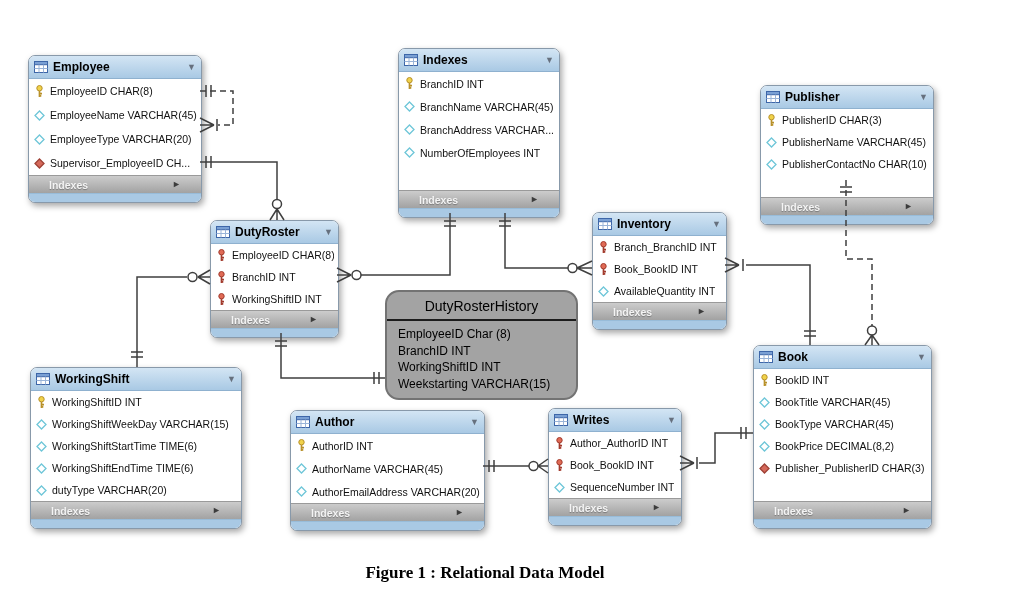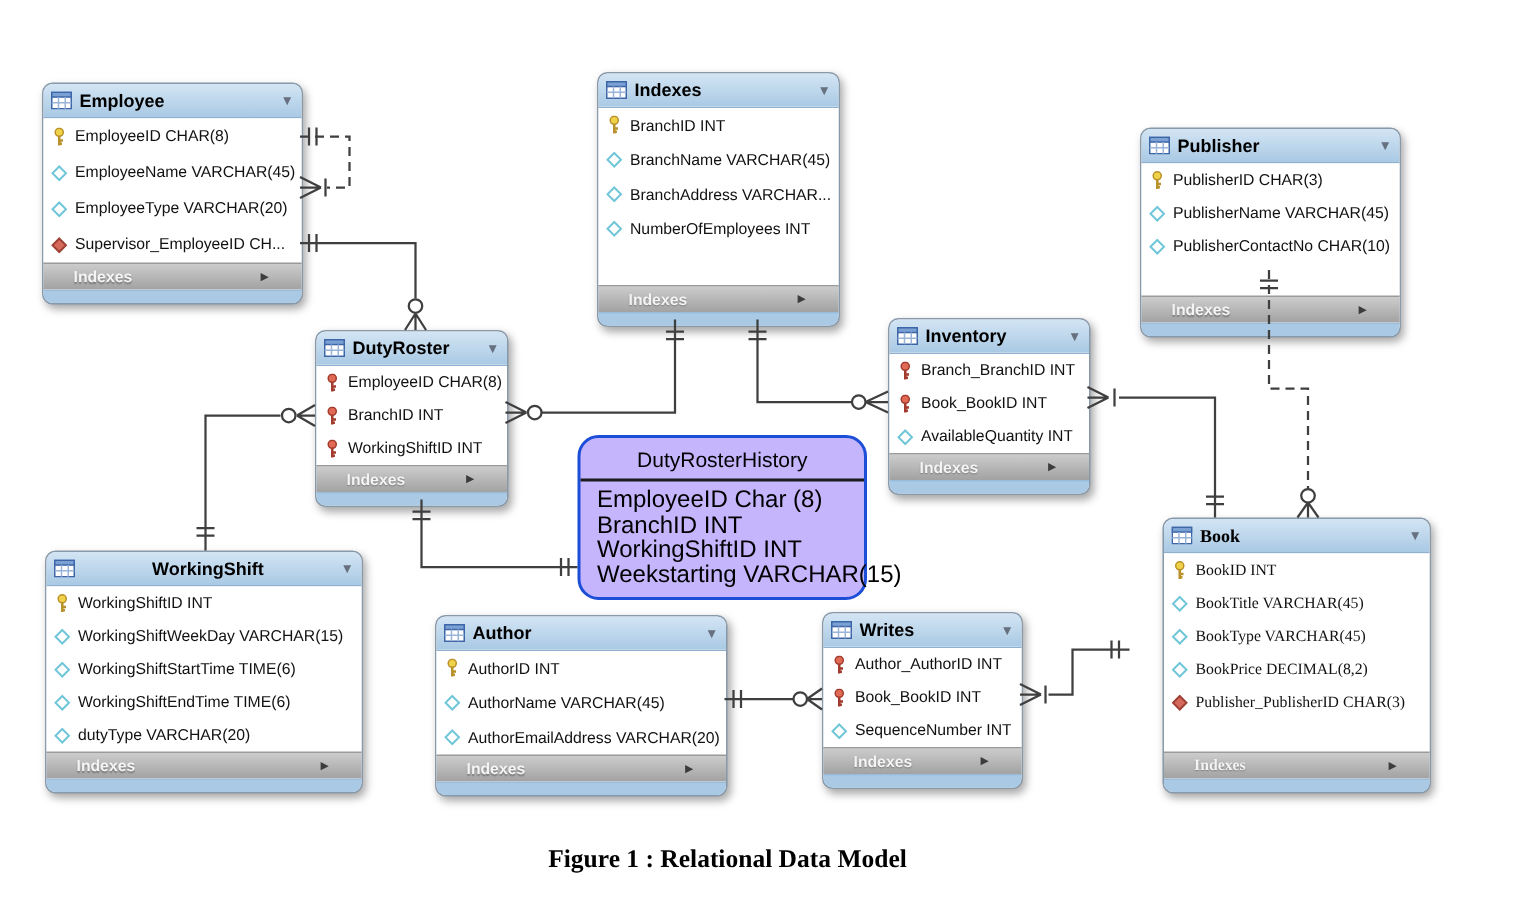--- a/index.html
+++ b/index.html
@@ -31,29 +31,29 @@
     height:17px;display:flex;align-items:center;justify-content:space-between;padding:0 20px;
     background:linear-gradient(#cccccc,#a2a2a2);border-top:1px solid #9a9a9a;
   }
   .wb-footer-label{font-size:10.5px;font-weight:bold;color:#f4f4f4;text-shadow:0 1px 1px rgba(0,0,0,0.3);}
   .wb-footer-arrow{font-size:9px;color:#3c3c3c;line-height:1;}
   .wb-cap{height:8px;background:#a9c9e4;border-radius:0 0 6px 6px;border-top:1px solid #98bcd9;}
 
   
   .hist-box{
     position:absolute;left:385px;top:290px;width:193px;height:110px;
-    background:#c4b5fd;border:2px solid #1d4ed8;border-radius:14px;z-index:2;
+    background:#a3a3a3;border:2px solid #737373;border-radius:14px;z-index:2;
     box-sizing:border-box;
   }
   .hist-title{
     height:27px;display:flex;align-items:center;justify-content:center;
     font-size:14px;color:#000;border-bottom:2px solid #1c1c1c;
   }
   .hist-fields{padding:5px 0 0 11px;}
-  .hist-field{font-size:16px;color:#000;line-height:16.5px;white-space:nowrap;}
+  .hist-field{font-size:12px;color:#000;line-height:16.5px;white-space:nowrap;}
 
   
   #connectors{position:absolute;left:0;top:0;z-index:3;pointer-events:none;}
   #connectors path{stroke:#3f3f3f;stroke-width:1.5;fill:none;}
   #connectors circle{stroke:#3f3f3f;stroke-width:1.5;fill:#ffffff;}
   #connectors path.dashed{stroke-dasharray:6 4;}
 
   
   .caption{
     position:absolute;left:0;top:563px;width:970px;text-align:center;
@@ -303,21 +303,21 @@
             </span>
             <span class="wb-field-text">AvailableQuantity INT</span>
           </div>
         </div>
         <div class="wb-footer">
           <span class="wb-footer-label">Indexes</span>
           <span class="wb-footer-arrow">►</span>
         </div>
         <div class="wb-cap"></div>
       </div>
-      <div class="wb-table" style="left: 30px; top: 367px; width: 210px; text-align: center;">
+      <div class="wb-table" style="left: 30px; top: 367px; width: 210px;">
         <div class="wb-header">
           <span class="wb-ticon">
             <svg width="14" height="12" viewBox="0 0 14 12">
               <rect x="0.5" y="0.5" width="13" height="11" fill="#ffffff" stroke="#3d66a8"></rect>
               <rect x="0.5" y="0.5" width="13" height="3.2" fill="#7aa0d4" stroke="#3d66a8"></rect>
               <path d="M5 3.7 V11.5 M9.5 3.7 V11.5 M0.5 7.5 H13.5" stroke="#9ab4d8" stroke-width="1" fill="none"></path>
             </svg>
           </span>
           <span class="wb-title">WorkingShift</span>
           <span class="wb-collapse">▼</span>
@@ -455,21 +455,21 @@
             </span>
             <span class="wb-field-text">SequenceNumber INT</span>
           </div>
         </div>
         <div class="wb-footer">
           <span class="wb-footer-label">Indexes</span>
           <span class="wb-footer-arrow">►</span>
         </div>
         <div class="wb-cap"></div>
       </div>
-      <div class="wb-table" style="left: 775px; top: 345px; width: 177px; font-family: Liberation Serif, serif;">
+      <div class="wb-table" style="left: 753px; top: 345px; width: 177px;">
         <div class="wb-header">
           <span class="wb-ticon">
             <svg width="14" height="12" viewBox="0 0 14 12">
               <rect x="0.5" y="0.5" width="13" height="11" fill="#ffffff" stroke="#3d66a8"></rect>
               <rect x="0.5" y="0.5" width="13" height="3.2" fill="#7aa0d4" stroke="#3d66a8"></rect>
               <path d="M5 3.7 V11.5 M9.5 3.7 V11.5 M0.5 7.5 H13.5" stroke="#9ab4d8" stroke-width="1" fill="none"></path>
             </svg>
           </span>
           <span class="wb-title">Book</span>
           <span class="wb-collapse">▼</span>

